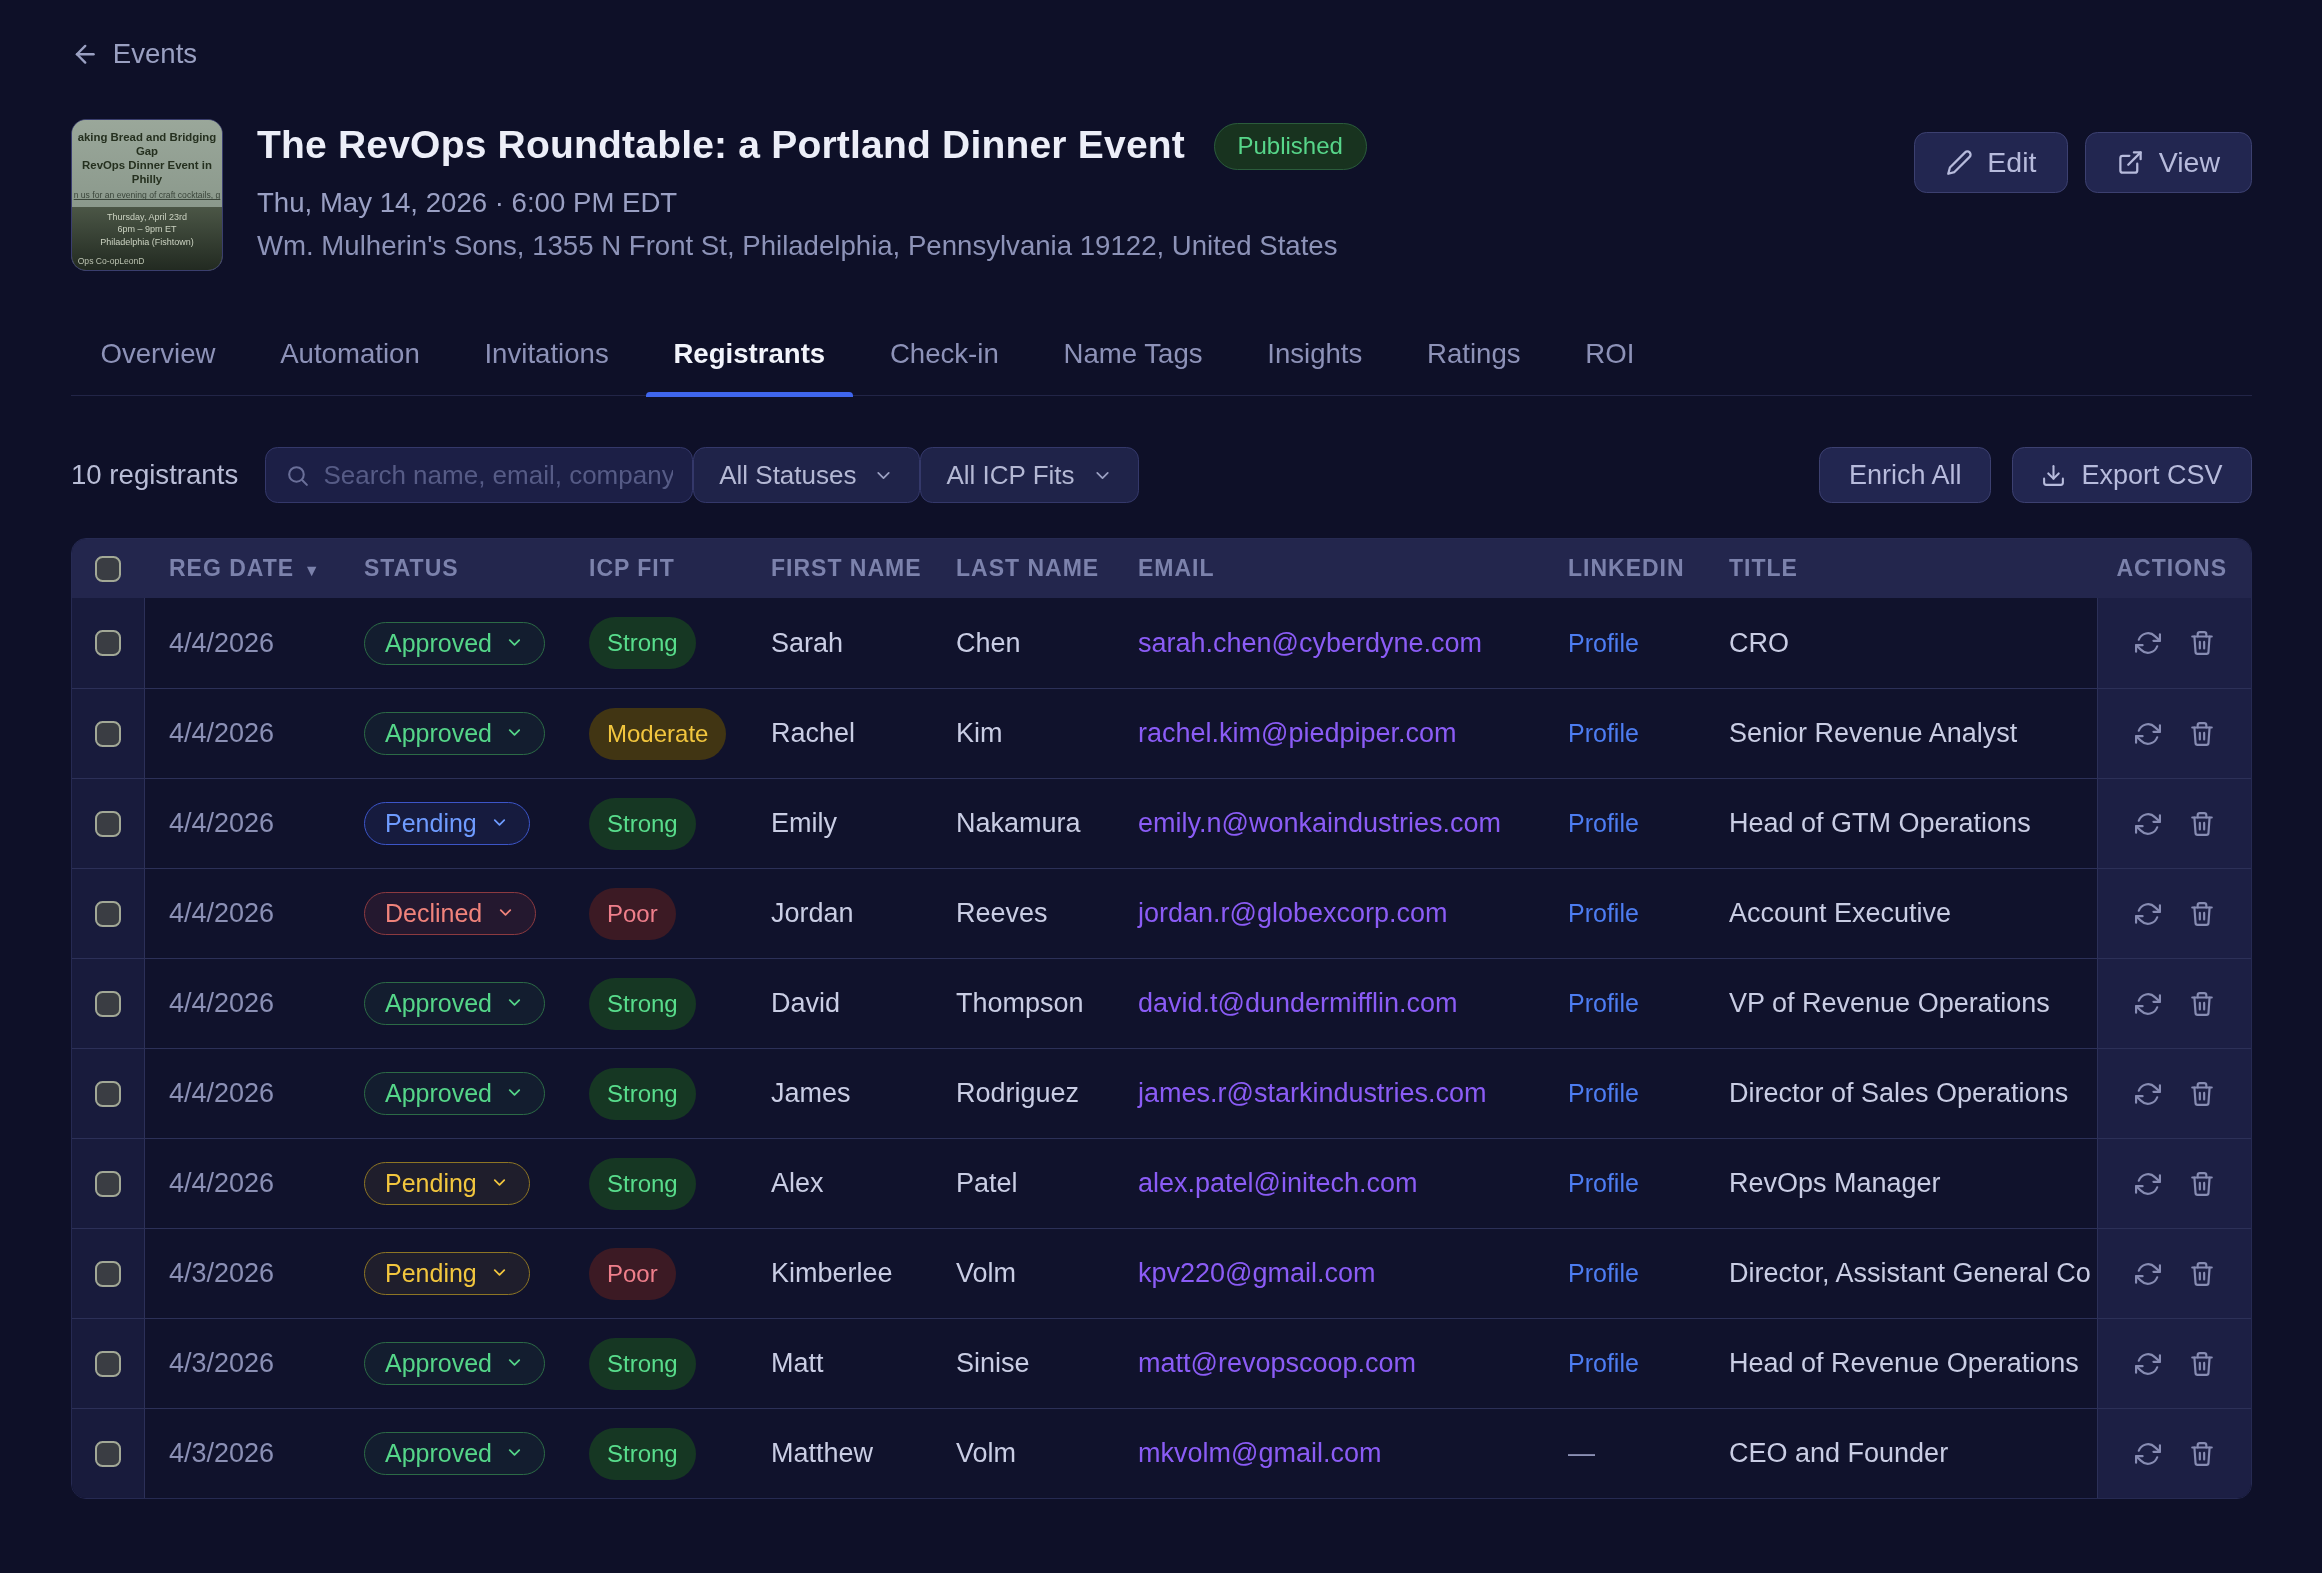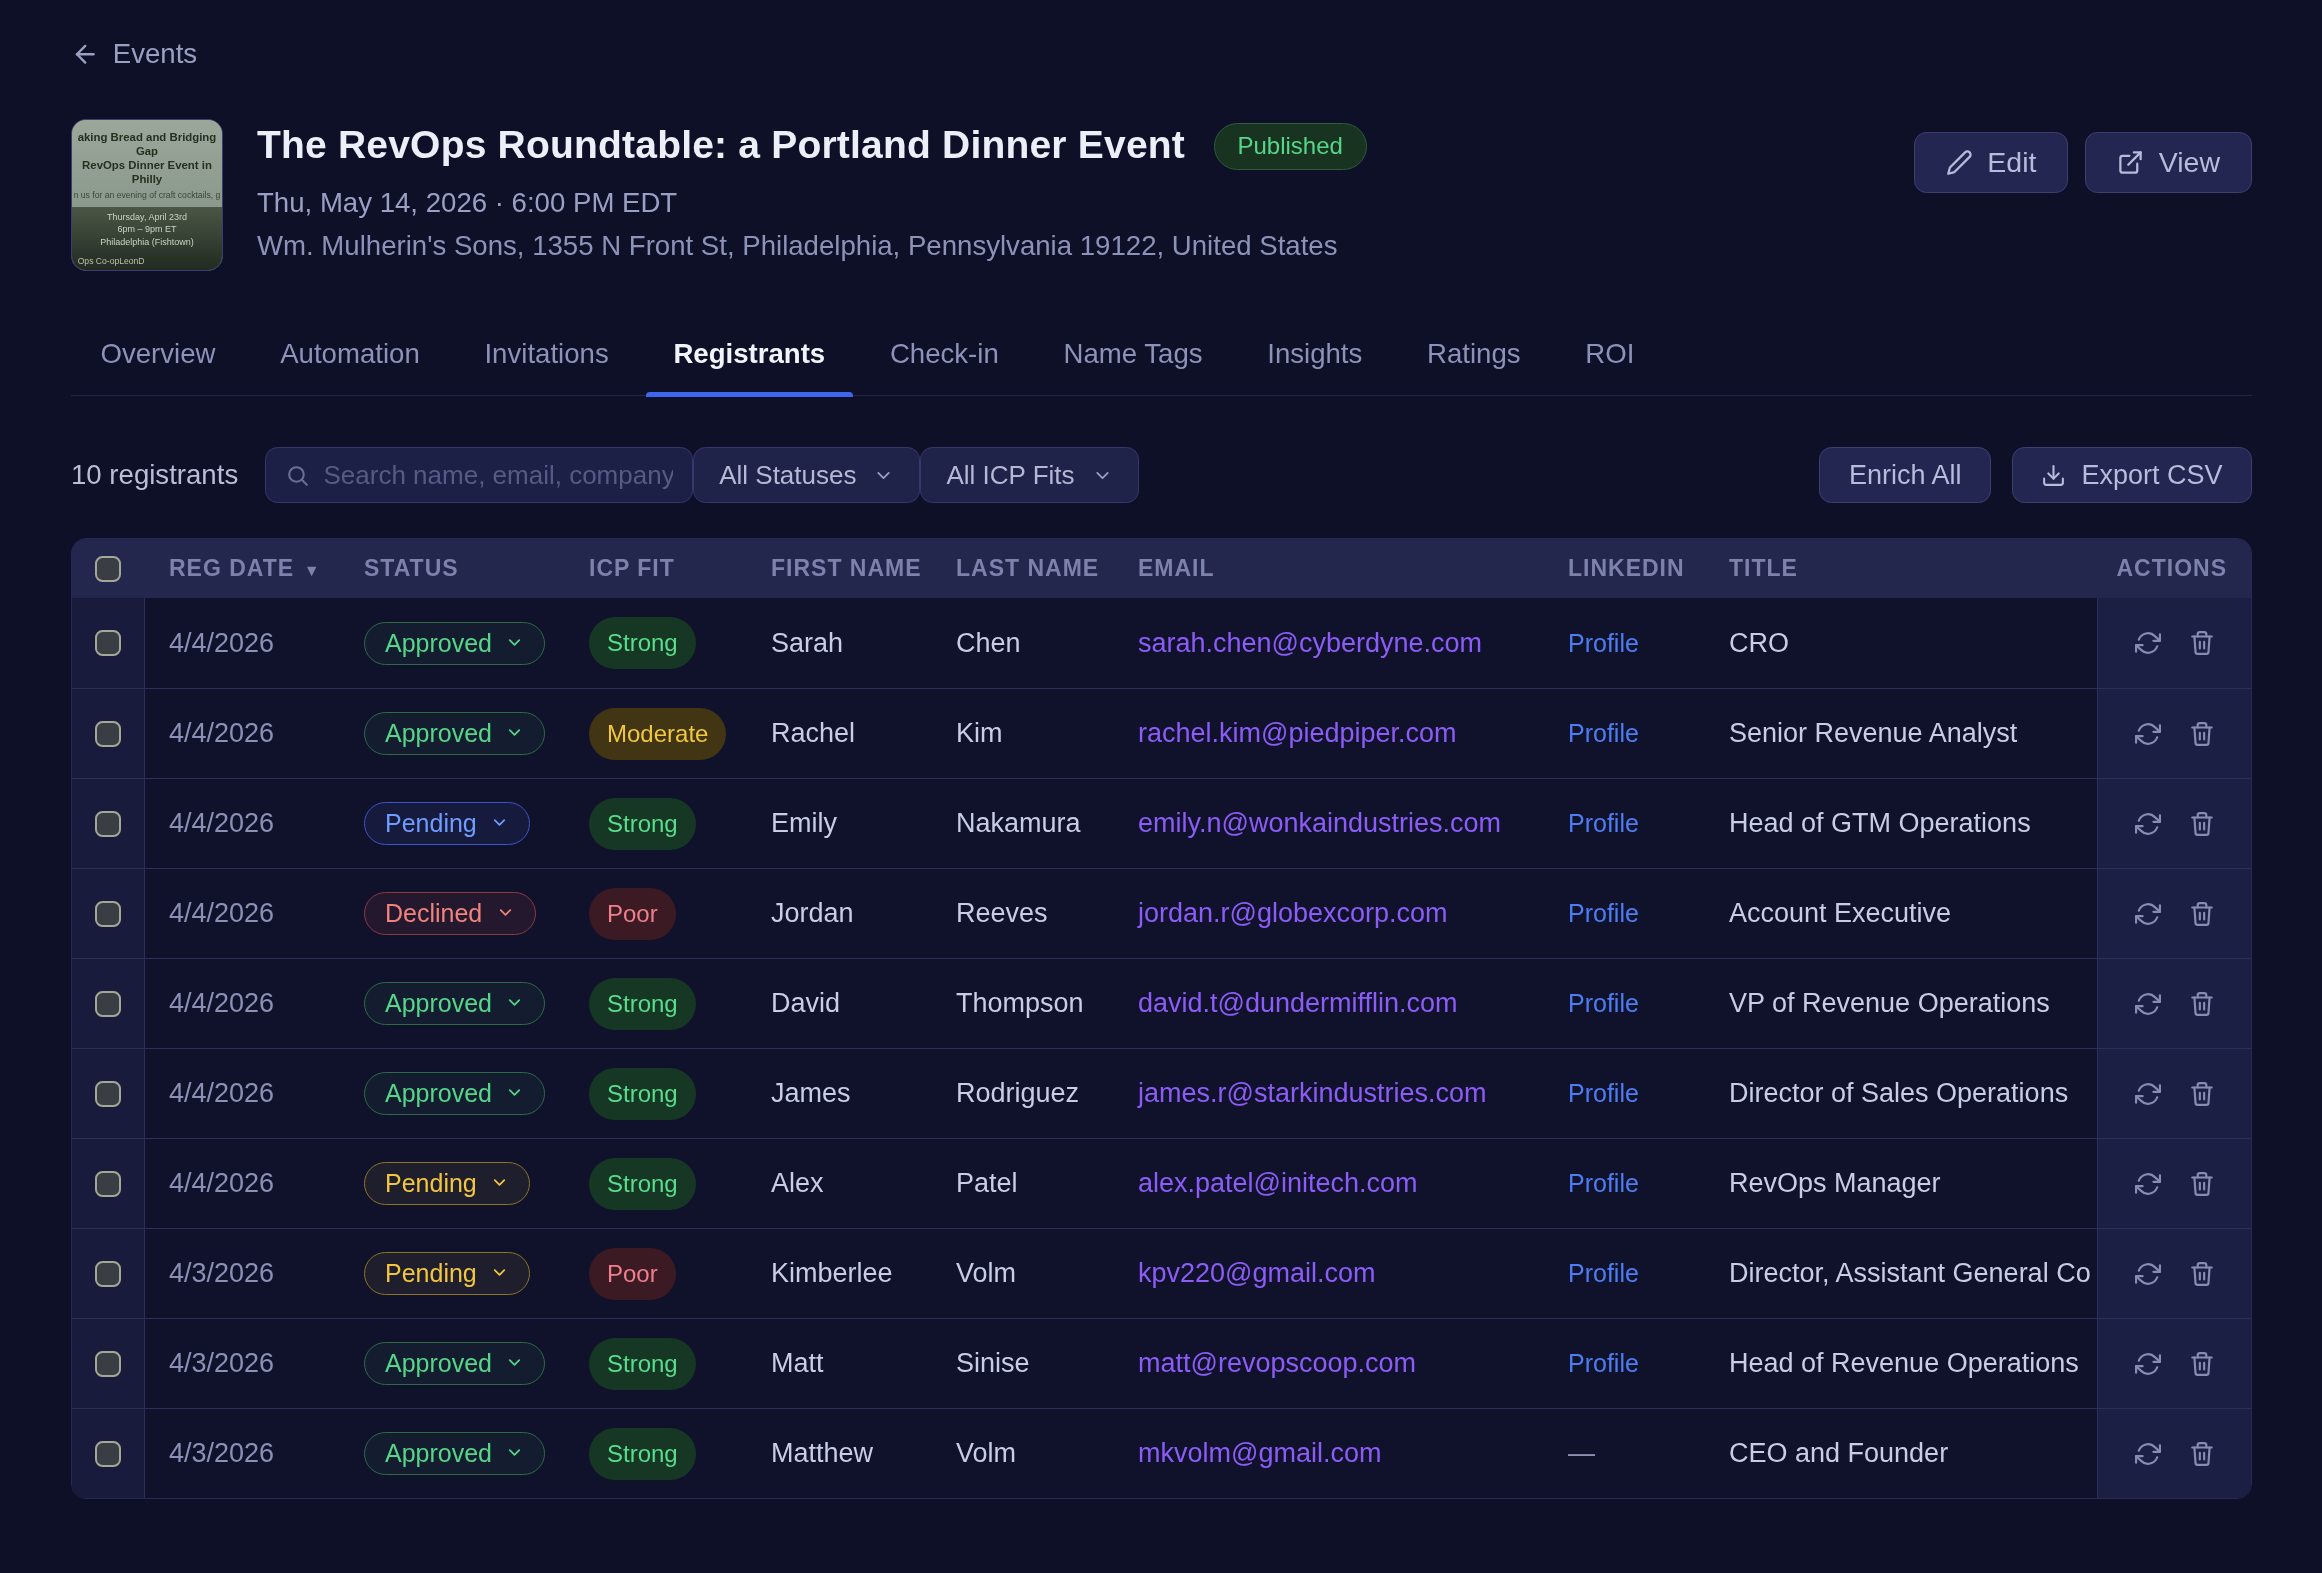--- a/index.html
+++ b/index.html
@@ -16,21 +16,21 @@
   .back-row svg { width:28.5px; height:28.5px; stroke:#9aa0c2; }
 
   
   .event-header { display:flex; margin-top:49px; align-items:flex-start; }
   .thumb {
     width:152px; height:152px; border-radius:15px; overflow:hidden; flex:0 0 auto;
     border:1px solid #3a3e6e; position:relative; background:#8e9a8e;
   }
   .thumb-top { height:58%; background:linear-gradient(#9aa79a,#8b998c); color:#25301f; text-align:center; padding-top:9.5px; }
   .thumb-top .h { font-size:11.4px; font-weight:bold; line-height:14.3px; }
-  .thumb-top .s { font-size:8.6px; line-height:11.4px; margin-top:3.8px; color:#3a453a; }
+  .thumb-top .s { font-size:8.6px; line-height:11.4px; margin-top:3.8px; color:#3a453a;text-decoration:underline; }
   .thumb-bot { height:42%; background:linear-gradient(#4b5646,#222a21); color:#ccd3c2; text-align:center; padding-top:3.8px; position:relative; }
   .thumb-bot .d { font-size:9px; line-height:12.4px; }
   .thumb-foot { position:absolute; bottom:3.8px; left:5.7px; right:5.7px; display:flex; font-size:8.6px; color:#b9c0af; }
 
   .event-info { margin-left:34px; padding-top:3.8px; min-width:0; }
   .title-row { display:flex; align-items:flex-start; gap:28.5px; }
   .event-title { color:#eceef8; font-size:39px; font-weight:bold; letter-spacing:0.2px; }
   .badge-published {
     background:#18331f; color:#57d68a; border:1px solid #2b5c3c;
     font-size:24px; padding:8.6px 23px; border-radius:950px; white-space:nowrap;

